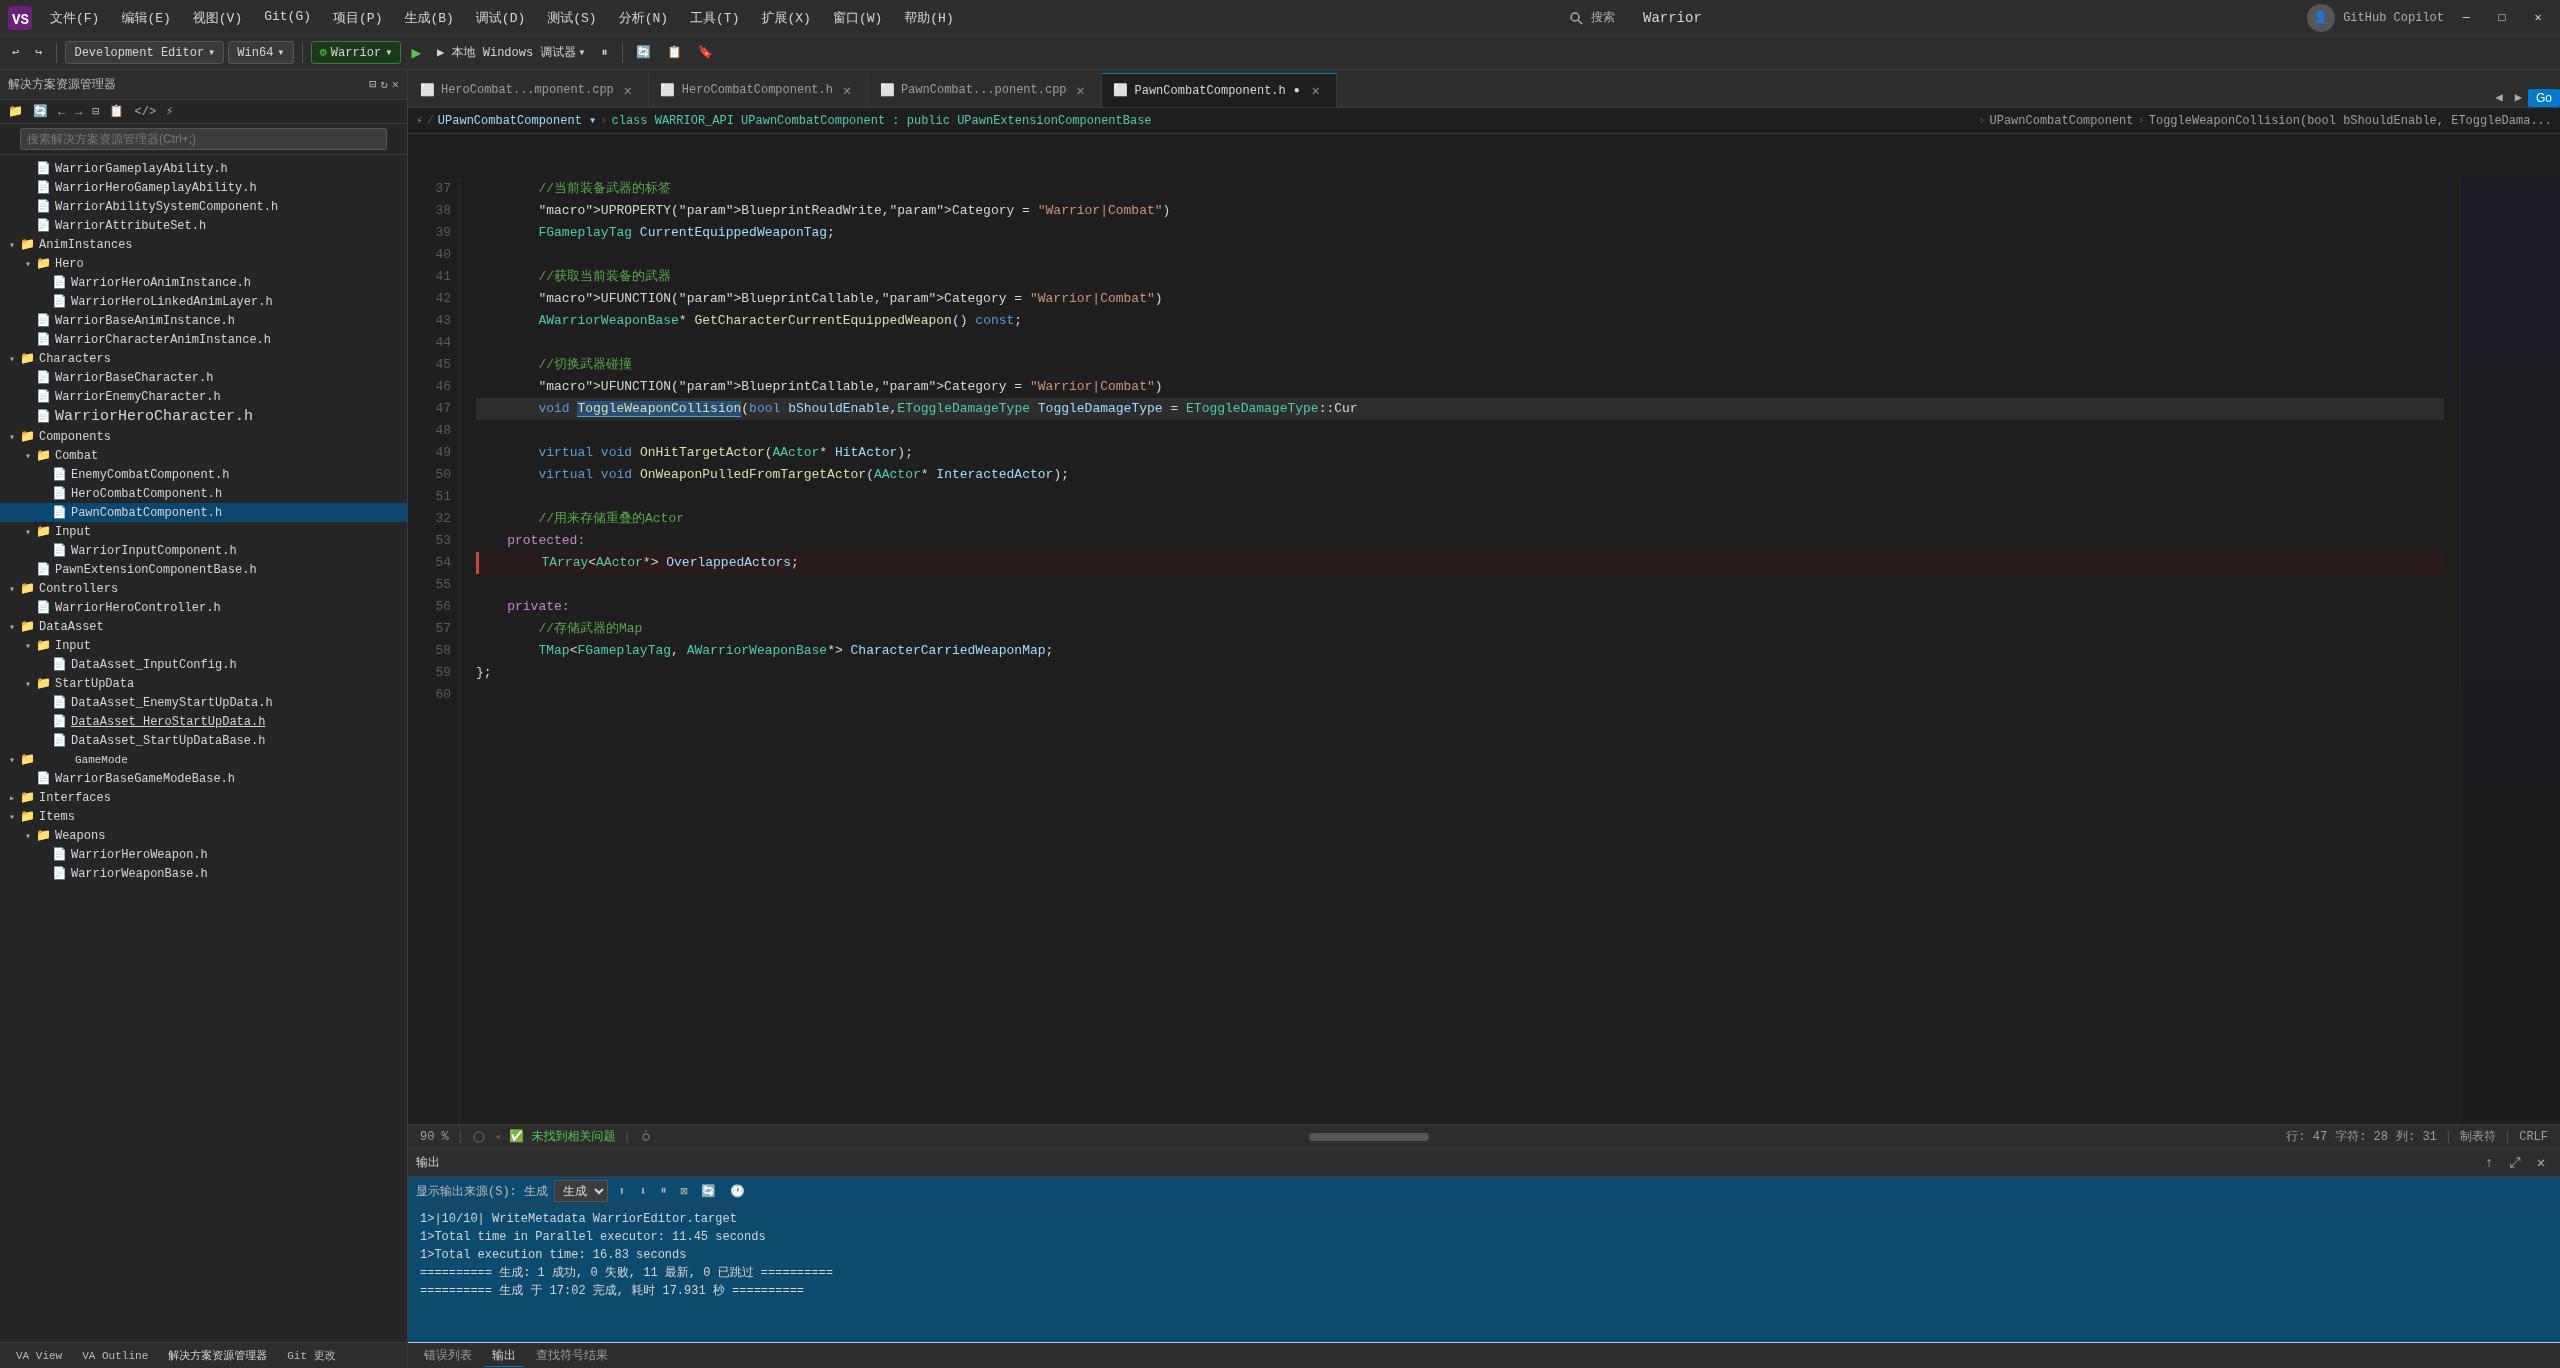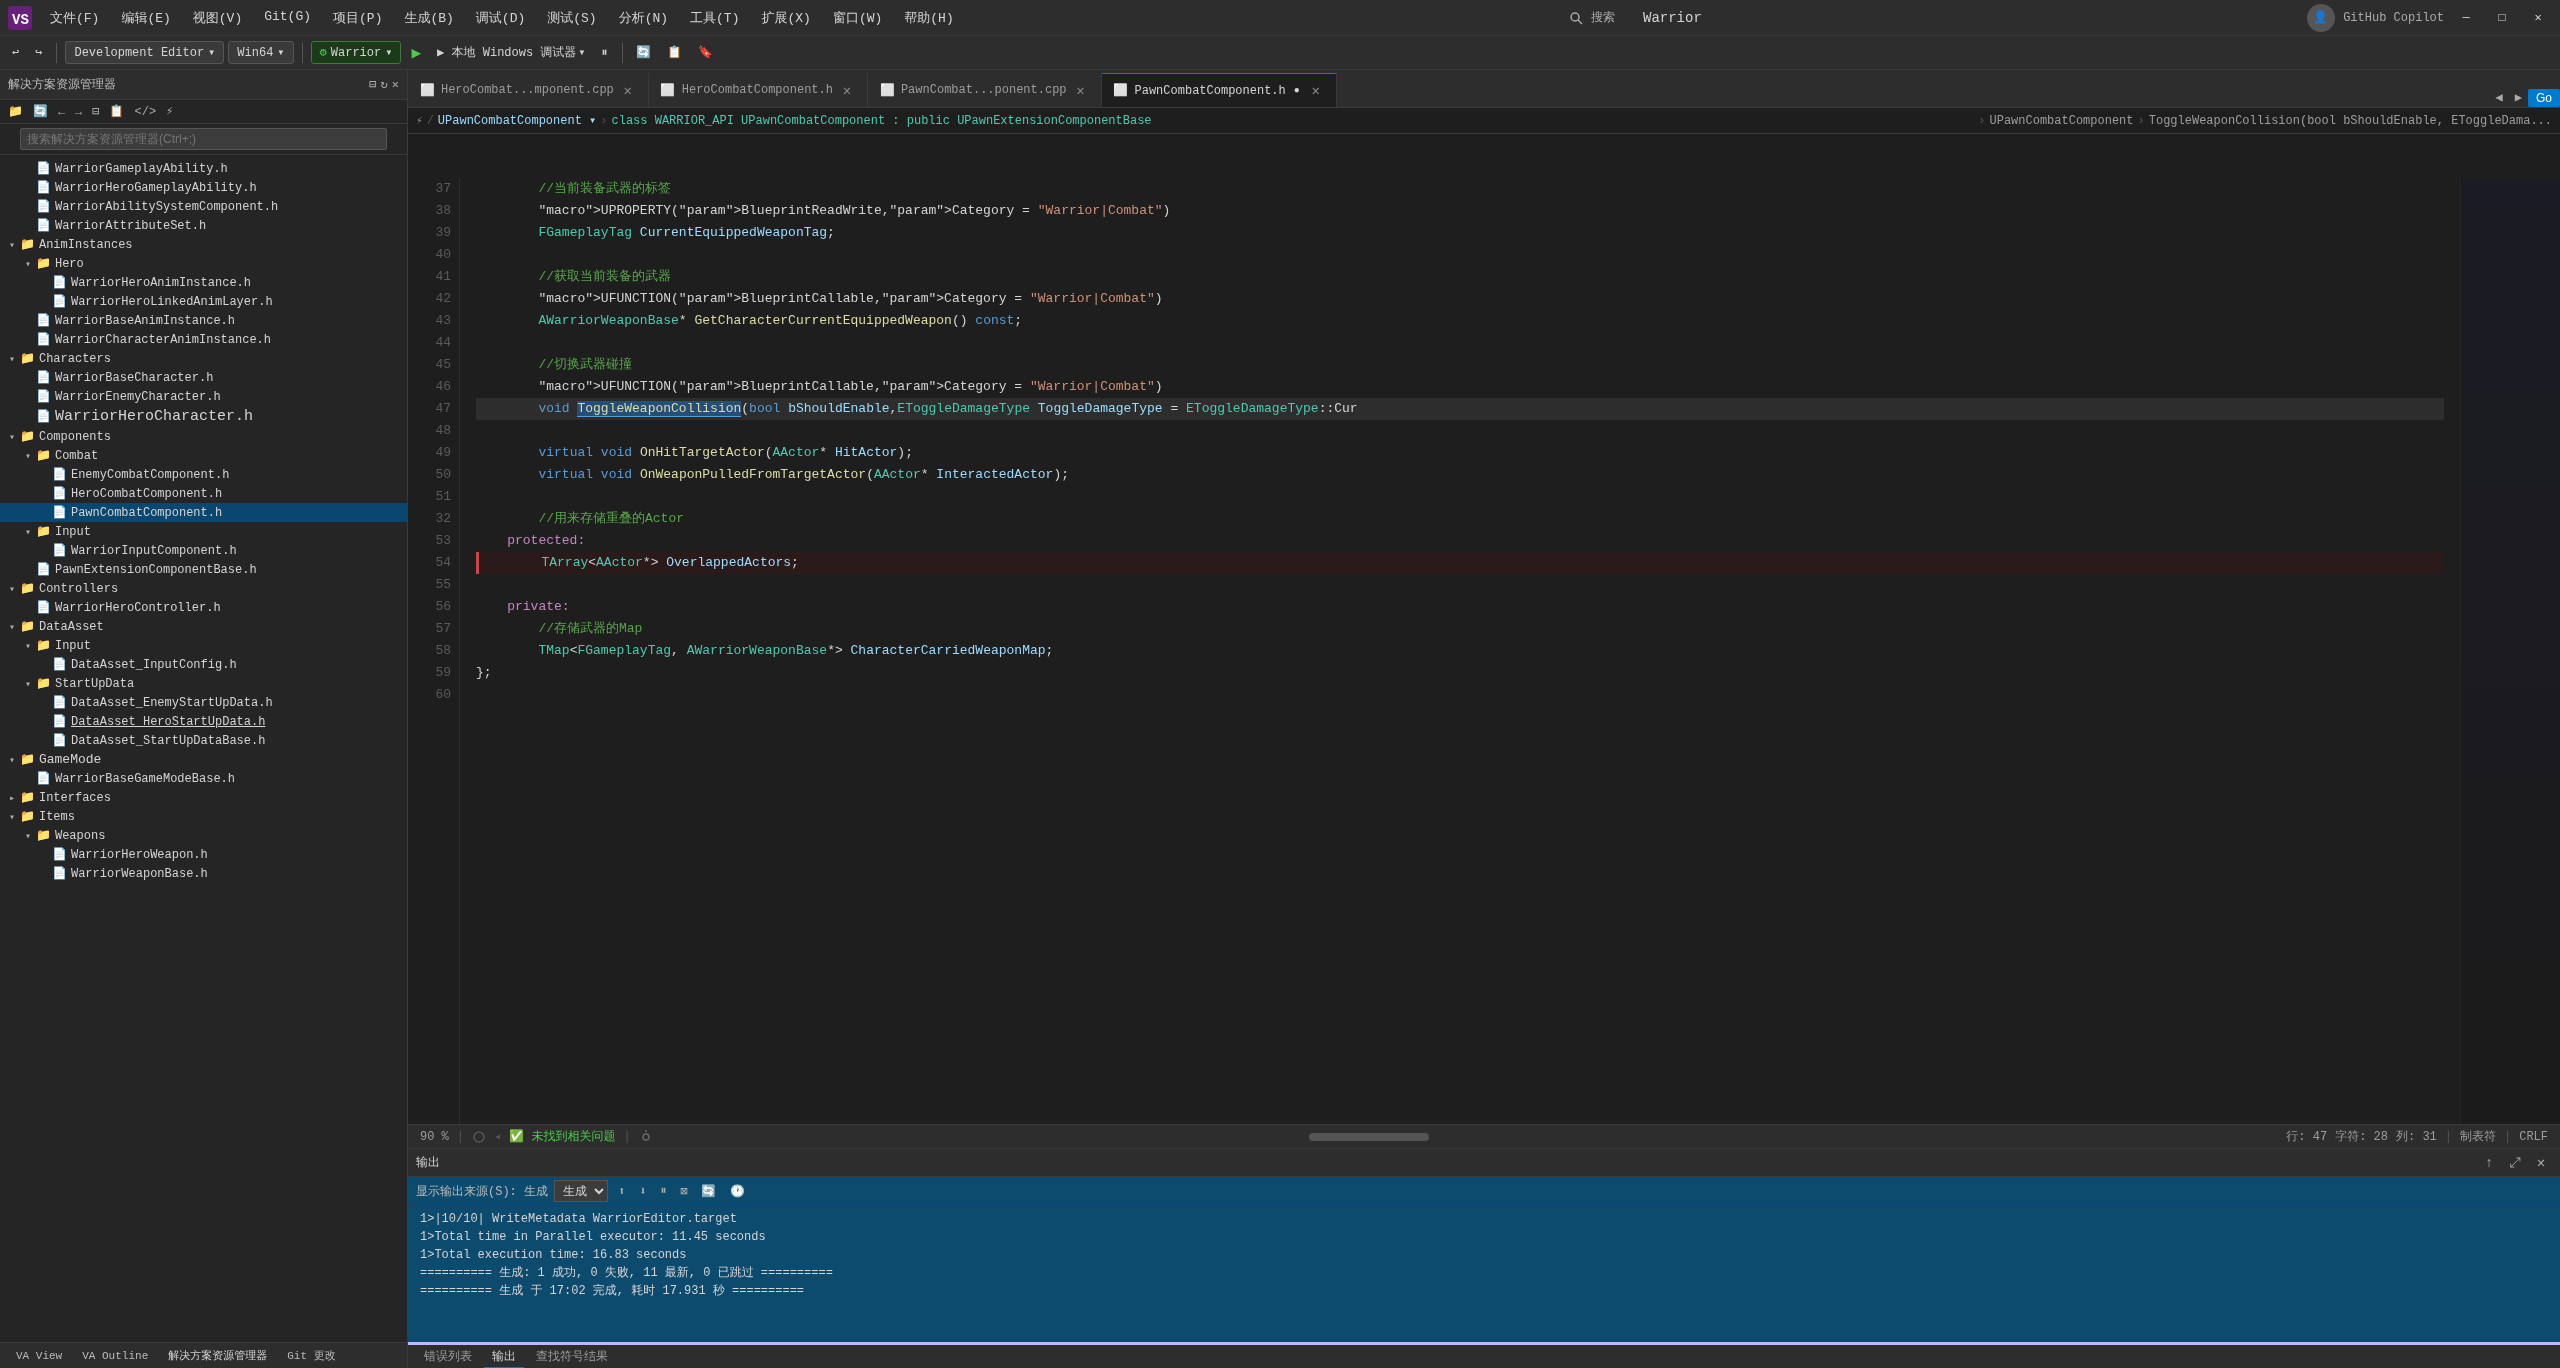--- a/index.html
+++ b/index.html
@@ -352,21 +352,21 @@
     .output-line { display: block; }
 
     
     .bottom-tabs {
       height: 26px;
       background: #2d2d2d;
       display: flex;
       align-items: center;
       padding: 0 8px;
       gap: 4px;
-      border-top: 3px solid #c4b5fd;
+      border-top: 1px solid #c4b5fd;
     }
     .btab {
       font-size: 12px;
       color: #9d9d9d;
       padding: 2px 8px;
       cursor: pointer;
     }
     .btab.active { color: #d4d4d4; border-bottom: 1px solid #007acc; }
 
     
@@ -697,21 +697,21 @@
           <div class="tree-item file">
             <span class="tree-indent"></span>
             <span class="tree-indent"></span>
             <span class="arrow"></span>
             <span class="icon" style="color:#9cdcfe;">📄</span>
             <span style="font-size:12px;">DataAsset_StartUpDataBase.h</span>
           </div>
           <div class="tree-item folder">
             <span class="arrow">▾</span>
             <span class="icon">📁</span>
-            <span style="font-size:13px;">GameMode</span>
+            <span style="font-size:11px;margin-left:36px;">GameMode</span>
           </div>
           <div class="tree-item file">
             <span class="tree-indent"></span>
             <span class="arrow"></span>
             <span class="icon" style="color:#9cdcfe;">📄</span>
             <span style="font-size:12px;">WarriorBaseGameModeBase.h</span>
           </div>
           <div class="tree-item folder">
             <span class="arrow">▸</span>
             <span class="icon">📁</span>

